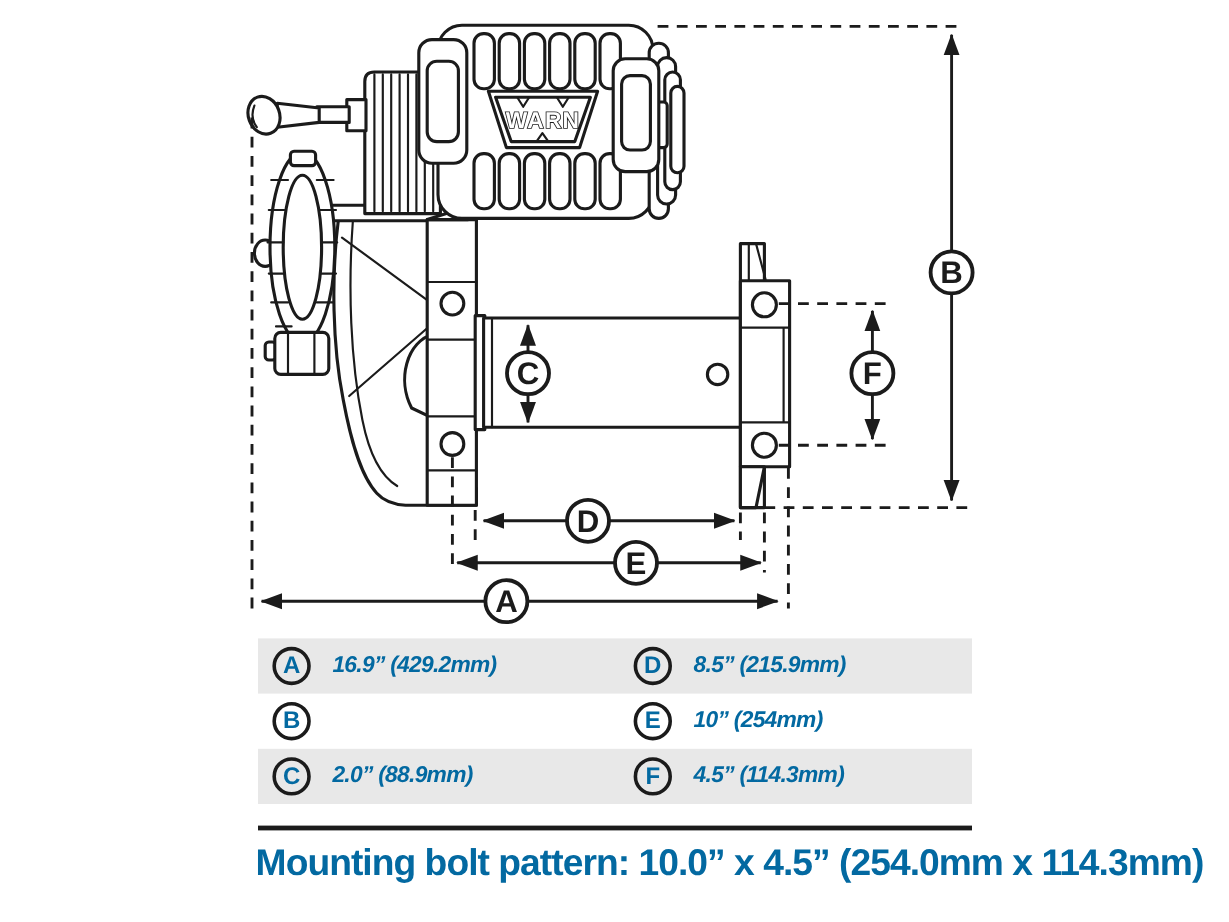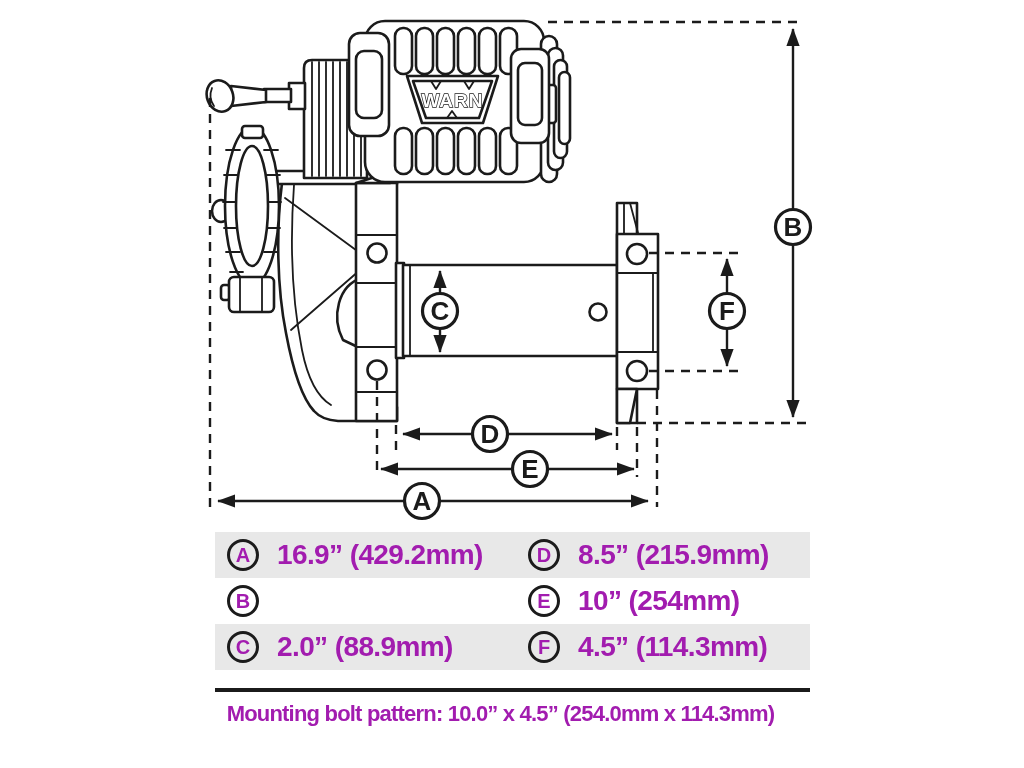--- a/index.html
+++ b/index.html
@@ -1,38 +1,38 @@
 <!DOCTYPE html>
 <html><head>
 <meta charset="utf-8">
 <style>
   html,body{margin:0;padding:0;background:#fff;}
   .stage{
     position:relative;width:1024px;height:768px;background:#fff;overflow:hidden;
-    font-family:"Liberation Sans","DejaVu Sans",sans-serif;color:#a21caf;
+    font-family:"Liberation Sans","DejaVu Sans",sans-serif;color:#0369a1;
   }
   .drawing{position:absolute;left:0;top:0;}
   
   .dim-table{position:absolute;left:215px;top:532px;width:595px;}
   .dim-row{display:flex;align-items:center;height:46px;}
   .dim-row.shaded{background:#e8e8e8;}
   .dim-cell{display:flex;align-items:center;}
   .dim-cell.c1{width:300px;padding-left:12px;box-sizing:border-box;}
   .dim-cell.c2{flex:1;padding-left:13px;box-sizing:border-box;}
   .dim-letter{
     width:26px;height:26px;border:3px solid #1b1b1b;border-radius:50%;
     display:flex;align-items:center;justify-content:center;
     font-size:20px;font-weight:bold;flex:0 0 auto;letter-spacing:0;
   }
-  .dim-value{margin-left:18px;font-size:28px;font-weight:bold;letter-spacing:-0.6px;white-space:nowrap;}
+  .dim-value{margin-left:18px;font-size:19px;font-weight:bold;letter-spacing:-0.6px;white-space:nowrap;font-style:italic;}
   
   .footer-rule{position:absolute;left:215px;top:688px;width:595px;height:3.5px;background:#1b1b1b;}
   .footer-note{
-    position:absolute;left:193px;top:701px;width:615px;text-align:center;
-    font-size:22px;font-weight:bold;letter-spacing:-0.8px;white-space:nowrap;
+    position:absolute;left:213px;top:701px;width:615px;text-align:center;
+    font-size:31px;font-weight:bold;letter-spacing:-0.8px;white-space:nowrap;
   }
   .pt{fill:#fff;stroke:#1b1b1b;stroke-width:2.6;stroke-linejoin:round;}
   .thin{fill:none;stroke:#1b1b1b;stroke-width:1.8;stroke-linejoin:round;stroke-linecap:round;}
   .dash{fill:none;stroke:#1b1b1b;stroke-width:2.4;stroke-dasharray:9 7;stroke-linecap:butt;}
   .dimline{fill:none;stroke:#1b1b1b;stroke-width:2.4;}
   .dimcirc{fill:#fff;stroke:#1b1b1b;stroke-width:3.2;}
   .dimtext{font-family:"Liberation Sans","DejaVu Sans",sans-serif;font-size:26px;font-weight:bold;fill:#1b1b1b;text-anchor:middle;}
   .brandtext{font-family:"Liberation Sans","DejaVu Sans",sans-serif;font-size:19px;font-weight:bold;fill:#fff;stroke:#1b1b1b;stroke-width:1.4;paint-order:stroke;text-anchor:middle;letter-spacing:1px;}
 </style>
 </head>

